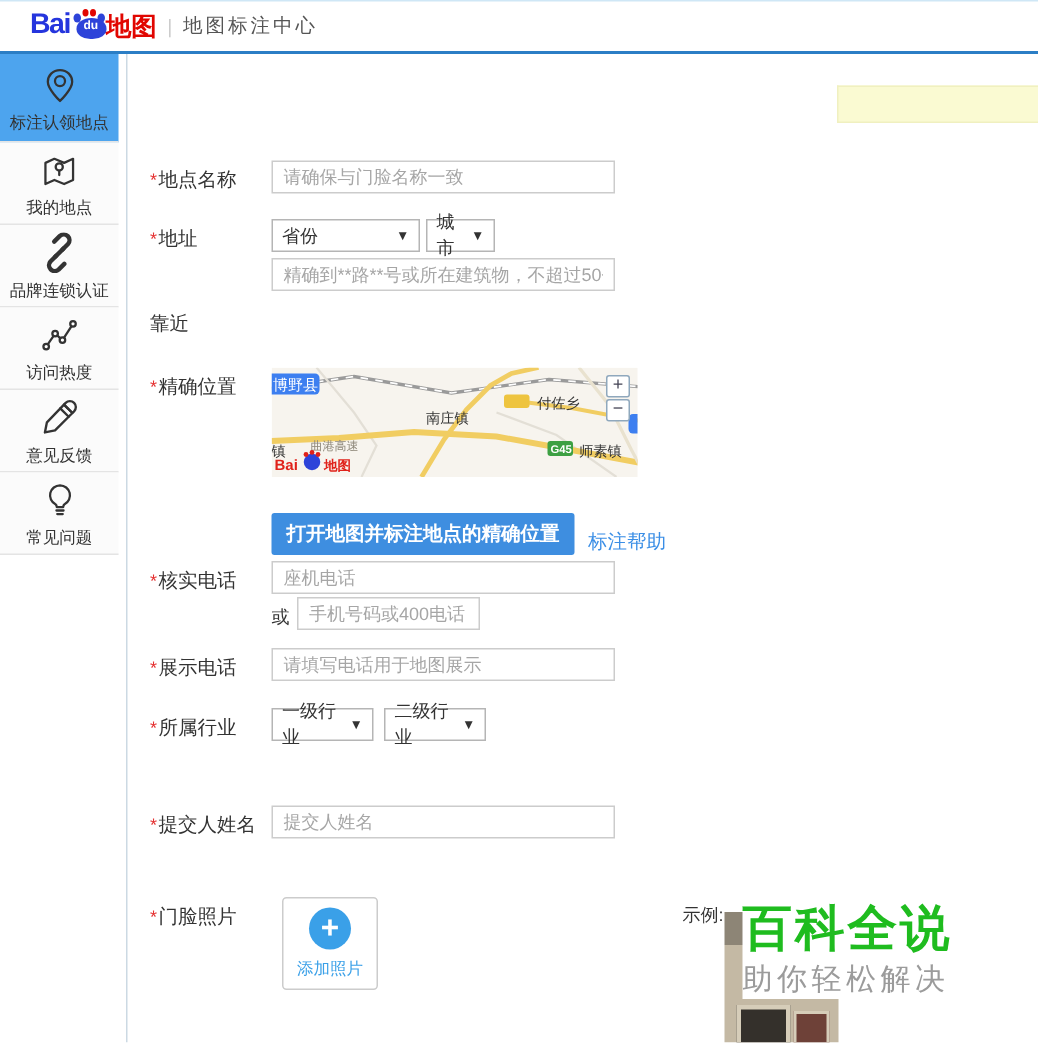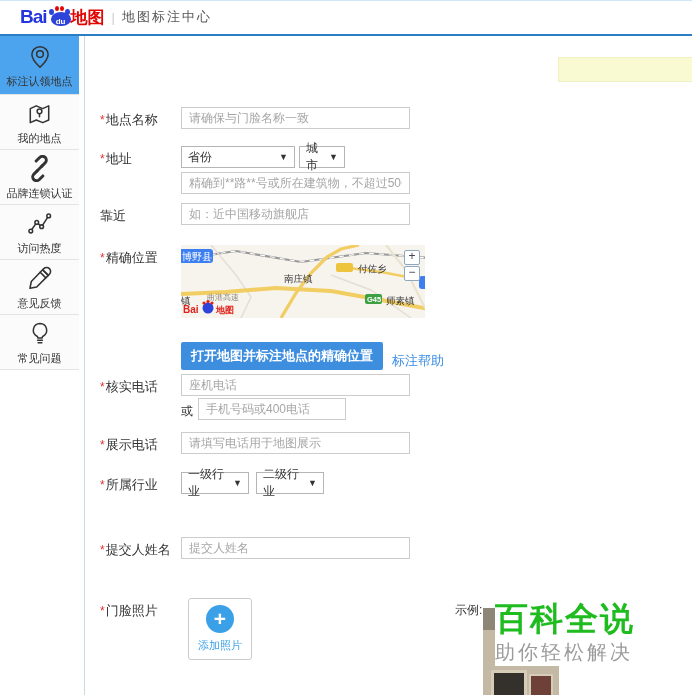--- a/index.html
+++ b/index.html
@@ -5,21 +5,21 @@
   html,body{margin:0;padding:0}
   body{
     width:692px;height:695px;overflow:hidden;position:relative;
     background:#fff;font-family:"Liberation Sans","DejaVu Sans",sans-serif;color:#333;
   }
   
   .header{position:absolute;left:0;top:0;width:692px;height:34px;background:#fff;border-bottom:2px solid #2b7ec5;box-shadow:0 1px 0 #cfe7f6 inset;display:flex;align-items:center}
   .logo{display:flex;align-items:center;margin-left:20px;cursor:pointer}
   .logo-bai{color:#2535dd;font-weight:bold;font-size:19px;letter-spacing:-1px}
   .paw{width:22px;height:22px;position:relative;margin:0 1px}
-  .paw .pad{position:absolute;left:3px;top:6px;width:20px;height:14px;background:#2d43d9;border-radius:50% 50% 46% 46%;display:flex;align-items:flex-end;justify-content:center}
+  .paw .pad{position:absolute;left:3px;top:6px;width:20px;height:14px;background:#2d43d9;border-radius:50% 50% 46% 46%;display:flex;align-items:flex-start;justify-content:center}
   .paw .pad span{color:#fff;font-size:8px;font-weight:bold}
   .paw .toe{position:absolute;border-radius:50%}
   .paw .t1{left:1px;top:3px;width:5px;height:6px;background:#2d43d9}
   .paw .t2{left:7px;top:0;width:4px;height:5px;background:#e10601}
   .paw .t3{left:12px;top:0;width:4px;height:5px;background:#e10601}
   .paw .t4{left:17px;top:3px;width:5px;height:6px;background:#2d43d9}
   .logo-map{color:#e10601;font-weight:bold;font-size:17px}
   .logo-sep{color:#ccc;margin:0 7px;font-size:13px}
   .logo-title{color:#555;font-size:13px;letter-spacing:2px}
   
@@ -30,24 +30,24 @@
   .side-item .slabel{font-size:11px;color:#333;margin-top:2px;white-space:nowrap}
   .sicon svg{stroke:#333;fill:none;stroke-width:1.4;stroke-linecap:round;stroke-linejoin:round}
   
   .main{position:absolute;left:85px;top:36px;width:607px;height:659px;overflow:hidden}
   .banner{position:absolute;left:473px;top:21px;width:133px;height:23px;background:#fafad2;border:1px solid #f0f0c0;border-right:none}
   .row{position:absolute;left:15px;display:flex}
   .flabel{width:81px;padding-top:4px;font-size:13px;color:#333;line-height:17px}
   .req{color:#e53333;margin-right:1px;font-size:12px}
   input{width:229px;height:22px;border:1px solid #ccc;padding:0 7px;font-size:12px;color:#333;box-sizing:border-box;outline:none;font-family:inherit}
   input::placeholder{color:#a6a6a6}
-  input.short{width:148px}
+  input.short{width:122px}
   .select{display:inline-flex;align-items:center;justify-content:space-between;border:1px solid #b5b5b5;height:22px;padding:0 6px;font-size:12px;color:#333;background:#fff;box-sizing:border-box;cursor:pointer}
   .select .arr{font-size:9px;color:#333;margin-left:4px}
-  .sel-province{width:114px;margin-right:4px}
+  .sel-province{width:99px;margin-right:4px}
   .sel-city{width:46px}
   .sel-ind{width:68px;margin-right:7px}
   
   .mapbox{position:relative;width:244px;height:73px;overflow:hidden;cursor:pointer}
   .zoomctl{position:absolute;right:5px;width:14px;height:13px;background:#fff;border:1px solid #8fa8bd;font-size:12px;line-height:11px;text-align:center;color:#445;cursor:pointer;border-radius:2px}
   .zin{top:5px}.zout{top:21px}
   .attr{position:absolute;left:96px;top:284px;font-size:12px;color:#333;white-space:nowrap}
   .mapbtn{position:absolute;left:96px;top:306px;display:flex;align-items:flex-end}
   .open-map{background:#3e8ee0;color:#fff;font-weight:bold;font-size:13px;padding:5px 10px;border-radius:2px;cursor:pointer;white-space:nowrap}
   .help-link{color:#3a8ee6;font-size:13px;margin-left:9px;cursor:pointer;white-space:nowrap}
@@ -172,21 +172,20 @@
       <span class="arr">▼</span>
     </div>
   </div>
   <div class="row" style="top:136px">
     <div class="flabel"></div>
     <input type="text" placeholder="精确到**路**号或所在建筑物，不超过50个字" style="">
   </div>
 
   <div class="row" style="top:167px">
     <div class="flabel"><span>靠近</span></div>
-    <input type="text" placeholder="如：近中国移动旗舰店" style="">
   </div>
 
   <div class="row" style="top:209px">
     <div class="flabel"><span class="req">*</span><span>精确位置</span></div>
     <div class="mapbox">
       <svg width="248" height="73" viewBox="0 0 248 73">
         <rect x="0" y="0" width="248" height="73" fill="#f7f4ee"></rect>
 
         <polyline points="0,14 55,6 120,17 185,8 248,13" fill="none" stroke="#9a9a9a" stroke-width="2.2"></polyline>
         <polyline points="0,14 55,6 120,17 185,8 248,13" fill="none" stroke="#ffffff" stroke-width="1.1" stroke-dasharray="5 5"></polyline>

